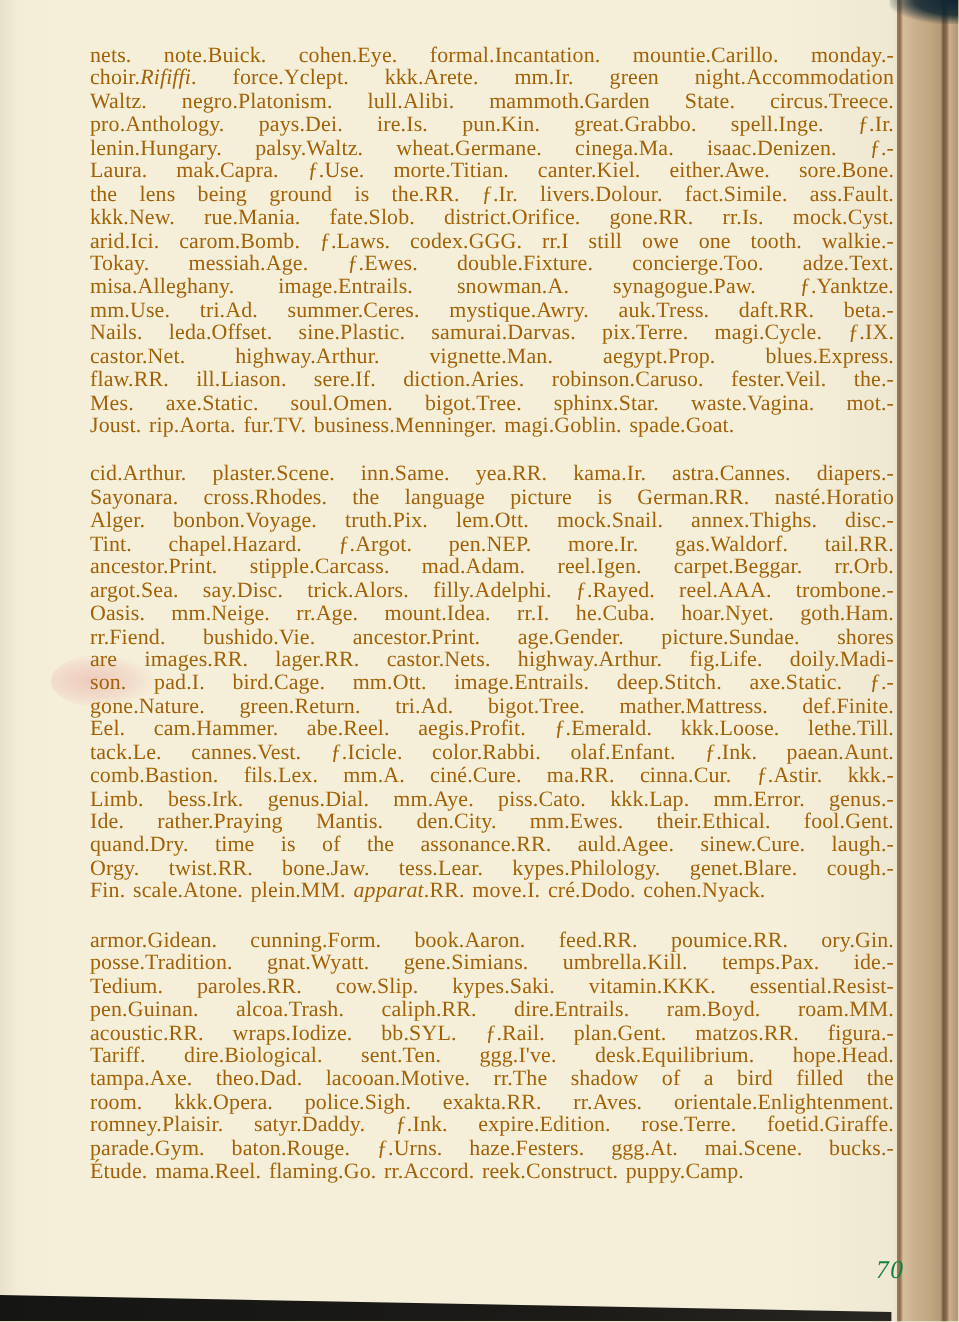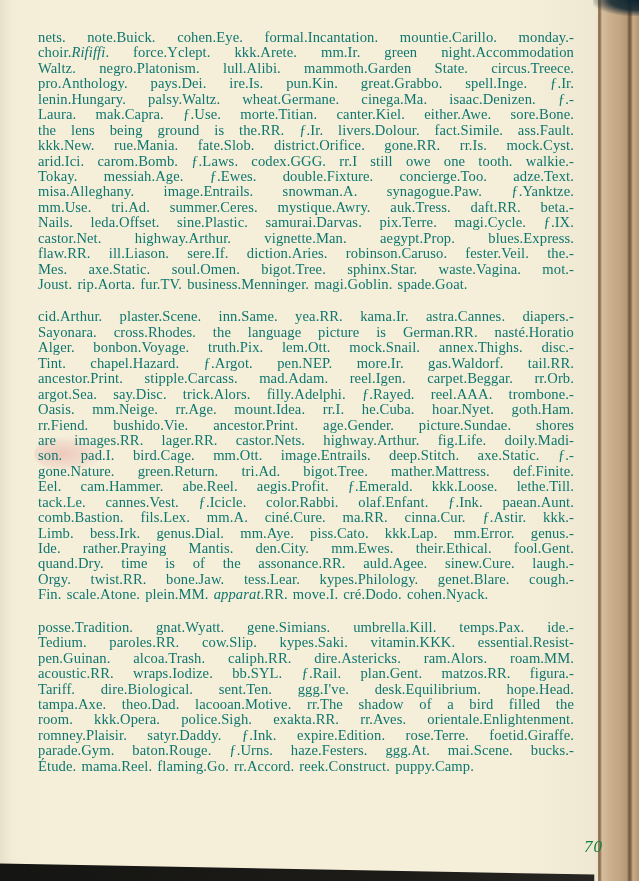--- a/index.html
+++ b/index.html
@@ -37,22 +37,22 @@
     background:linear-gradient(90deg,#151513 0,#1c1b18 60%,#2a2824 100%);
     clip-path:polygon(0 12%, 93% 68%, 93% 100%, 0 100%);
   }
   
   .stain {
     position:absolute; left:34px; top:436px; width:70px; height:36px;
     background:radial-gradient(ellipse at 40% 50%, rgba(226,140,140,0.38) 0%, rgba(226,140,140,0.18) 45%, rgba(226,140,140,0) 72%);
     border-radius:50%;
   }
   .text-block {
-    position:absolute; left:38px; top:30px; width:536px;
-    font-size:14.6px; line-height:15.45px; color:#0f766e;
+    position:absolute; left:60px; top:30px; width:536px;
+    font-size:14.6px; line-height:15.45px; color:#a16207;
     letter-spacing:0.1px; word-spacing:1.4px; overflow:hidden;
   }
   .paragraph { margin:0 0 17px 0; }
   .paragraph:last-child { margin-bottom:0; }
   .line {
     white-space:nowrap;
     text-align:justify;
     text-align-last:justify;
     height:15.45px;
   }
@@ -108,23 +108,24 @@
       <div class="line">Eel. cam.Hammer. abe.Reel. aegis.Profit. ƒ.Emerald. kkk.Loose. lethe.Till.</div>
       <div class="line">tack.Le. cannes.Vest. ƒ.Icicle. color.Rabbi. olaf.Enfant. ƒ.Ink. paean.Aunt.</div>
       <div class="line">comb.Bastion. fils.Lex. mm.A. ciné.Cure. ma.RR. cinna.Cur. ƒ.Astir. kkk.-</div>
       <div class="line">Limb. bess.Irk. genus.Dial. mm.Aye. piss.Cato. kkk.Lap. mm.Error. genus.-</div>
       <div class="line">Ide. rather.Praying Mantis. den.City. mm.Ewes. their.Ethical. fool.Gent.</div>
       <div class="line">quand.Dry. time is of the assonance.RR. auld.Agee. sinew.Cure. laugh.-</div>
       <div class="line">Orgy. twist.RR. bone.Jaw. tess.Lear. kypes.Philology. genet.Blare. cough.-</div>
       <div class="line final">Fin. scale.Atone. plein.MM. <i>apparat</i>.RR. move.I. cré.Dodo. cohen.Nyack.</div>
     </div>
     <div class="paragraph">
+      <div class="line">armor.Gidean. cunning.Form. book.Aaron. feed.RR. poumice.RR. ory.Gin.</div>
       <div class="line">posse.Tradition. gnat.Wyatt. gene.Simians. umbrella.Kill. temps.Pax. ide.-</div>
       <div class="line">Tedium. paroles.RR. cow.Slip. kypes.Saki. vitamin.KKK. essential.Resist-</div>
-      <div class="line">pen.Guinan. alcoa.Trash. caliph.RR. dire.Astericks. ram.Alors. roam.MM.</div>
+      <div class="line">pen.Guinan. alcoa.Trash. caliph.RR. dire.Entrails. ram.Boyd. roam.MM.</div>
       <div class="line">acoustic.RR. wraps.Iodize. bb.SYL. ƒ.Rail. plan.Gent. matzos.RR. figura.-</div>
       <div class="line">Tariff. dire.Biological. sent.Ten. ggg.I've. desk.Equilibrium. hope.Head.</div>
       <div class="line">tampa.Axe. theo.Dad. lacooan.Motive. rr.The shadow of a bird filled the</div>
       <div class="line">room. kkk.Opera. police.Sigh. exakta.RR. rr.Aves. orientale.Enlightenment.</div>
       <div class="line">romney.Plaisir. satyr.Daddy. ƒ.Ink. expire.Edition. rose.Terre. foetid.Giraffe.</div>
       <div class="line">parade.Gym. baton.Rouge. ƒ.Urns. haze.Festers. ggg.At. mai.Scene. bucks.-</div>
       <div class="line final">Étude. mama.Reel. flaming.Go. rr.Accord. reek.Construct. puppy.Camp.</div>
     </div>
   </div>
 

